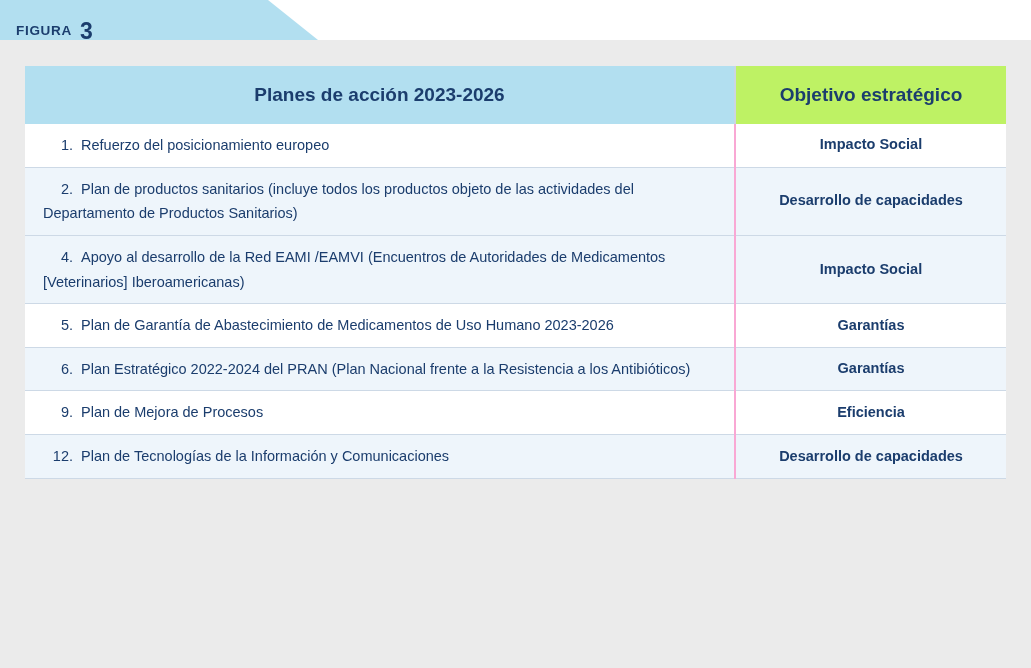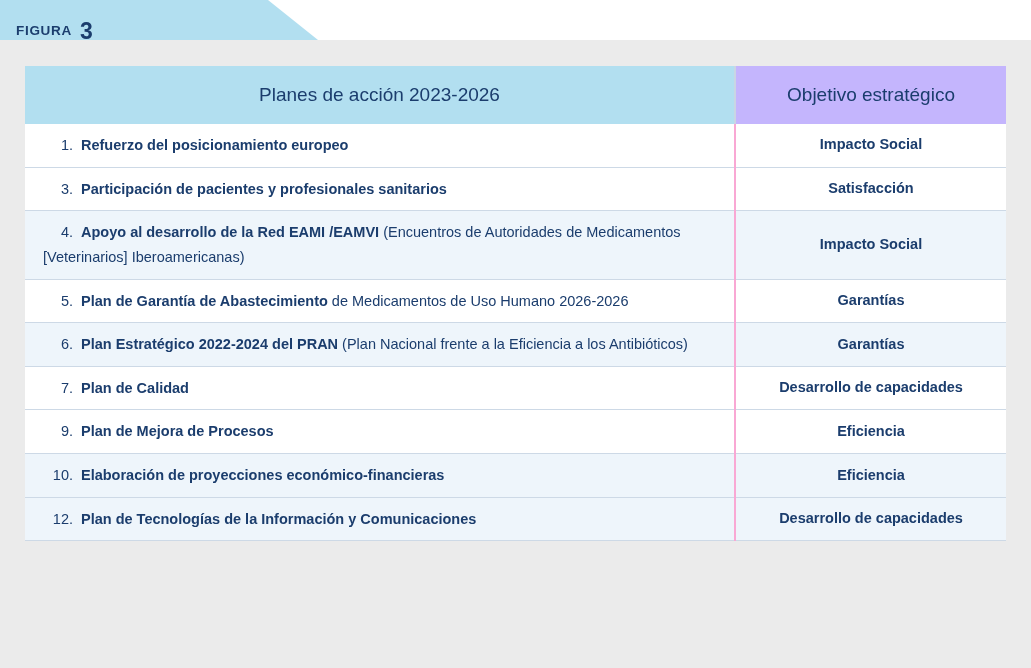--- a/index.html
+++ b/index.html
@@ -73,27 +73,27 @@
     width: 981px;
     table-layout: fixed;
   }
   table.plan-table col.c-plan { width: 710px; }
   table.plan-table col.c-obj  { width: 271px; }
 
   thead th {
     background: #b2dff0;
     color: #1b3d6d;
     font-size: 19px;
-    font-weight: normal;
+    font-weight: bold;
     text-align: center;
     padding: 18px 10px;
     vertical-align: middle;
   }
   thead th.obj-head {
-    background: #c4b5fd;
+    background: #bef264;
     border-left: 2px solid #c9d6e4;
   }
 
   tbody td {
     font-size: 14.5px;
     color: #1b3d6d;
     vertical-align: middle;
     border-bottom: 1px solid #cdd9e6;
   }
   tbody tr.alt td {
@@ -111,21 +111,21 @@
     line-height: 1.5;
   }
   .idx {
     display: inline-block;
     width: 30px;
     text-align: right;
     margin-right: 8px;
     font-weight: normal;
     color: #1b3d6d;
   }
-  .txt b { font-weight: bold; }
+  .txt b { font-weight: normal; }
   .txt { font-weight: normal; }
 </style>
 </head>
 <body>
 
 <div class="figure-banner">
   <div class="band"></div>
   <div class="band-slant"></div>
   <div class="label">
     <span class="word">FIGURA</span>
@@ -143,46 +143,38 @@
       <tr>
         <th class="plan-head">Planes de acción 2023-2026</th>
         <th class="obj-head">Objetivo estratégico</th>
       </tr>
     </thead>
     <tbody id="table-body">
         <tr>
           <td class="plan-cell"><span class="idx">1.</span><span class="txt"><b>Refuerzo del posicionamiento europeo</b></span></td>
           <td class="obj-cell">Impacto Social</td>
         </tr>
-        <tr>
-          <td class="plan-cell"><span class="idx">3.</span><span class="txt"><b>Participación de pacientes y profesionales sanitarios</b></span></td>
-          <td class="obj-cell">Satisfacción</td>
+        <tr class="alt">
+          <td class="plan-cell"><span class="idx">2.</span><span class="txt"><b>Plan de productos sanitarios</b><span> (incluye todos los productos objeto de las actividades del Departamento de Productos Sanitarios)</span></span></td>
+          <td class="obj-cell">Desarrollo de capacidades</td>
         </tr>
         <tr class="alt">
           <td class="plan-cell"><span class="idx">4.</span><span class="txt"><b>Apoyo al desarrollo de la Red EAMI /EAMVI</b><span> (Encuentros de Autoridades de Medicamentos [Veterinarios] Iberoamericanas)</span></span></td>
           <td class="obj-cell">Impacto Social</td>
         </tr>
         <tr>
-          <td class="plan-cell"><span class="idx">5.</span><span class="txt"><b>Plan de Garantía de Abastecimiento</b><span> de Medicamentos de Uso Humano 2026-2026</span></span></td>
+          <td class="plan-cell"><span class="idx">5.</span><span class="txt"><b>Plan de Garantía de Abastecimiento</b><span> de Medicamentos de Uso Humano 2023-2026</span></span></td>
           <td class="obj-cell">Garantías</td>
         </tr>
         <tr class="alt">
-          <td class="plan-cell"><span class="idx">6.</span><span class="txt"><b>Plan Estratégico 2022-2024 del PRAN</b><span> (Plan Nacional frente a la Eficiencia a los Antibióticos)</span></span></td>
+          <td class="plan-cell"><span class="idx">6.</span><span class="txt"><b>Plan Estratégico 2022-2024 del PRAN</b><span> (Plan Nacional frente a la Resistencia a los Antibióticos)</span></span></td>
           <td class="obj-cell">Garantías</td>
         </tr>
         <tr>
-          <td class="plan-cell"><span class="idx">7.</span><span class="txt"><b>Plan de Calidad</b></span></td>
-          <td class="obj-cell">Desarrollo de capacidades</td>
-        </tr>
-        <tr>
           <td class="plan-cell"><span class="idx">9.</span><span class="txt"><b>Plan de Mejora de Procesos</b></span></td>
-          <td class="obj-cell">Eficiencia</td>
-        </tr>
-        <tr class="alt">
-          <td class="plan-cell"><span class="idx">10.</span><span class="txt"><b>Elaboración de proyecciones económico-financieras</b></span></td>
           <td class="obj-cell">Eficiencia</td>
         </tr>
         <tr class="alt">
           <td class="plan-cell"><span class="idx">12.</span><span class="txt"><b>Plan de Tecnologías de la Información y Comunicaciones</b></span></td>
           <td class="obj-cell">Desarrollo de capacidades</td>
         </tr>
       </tbody>
   </table>
 
 </div>

